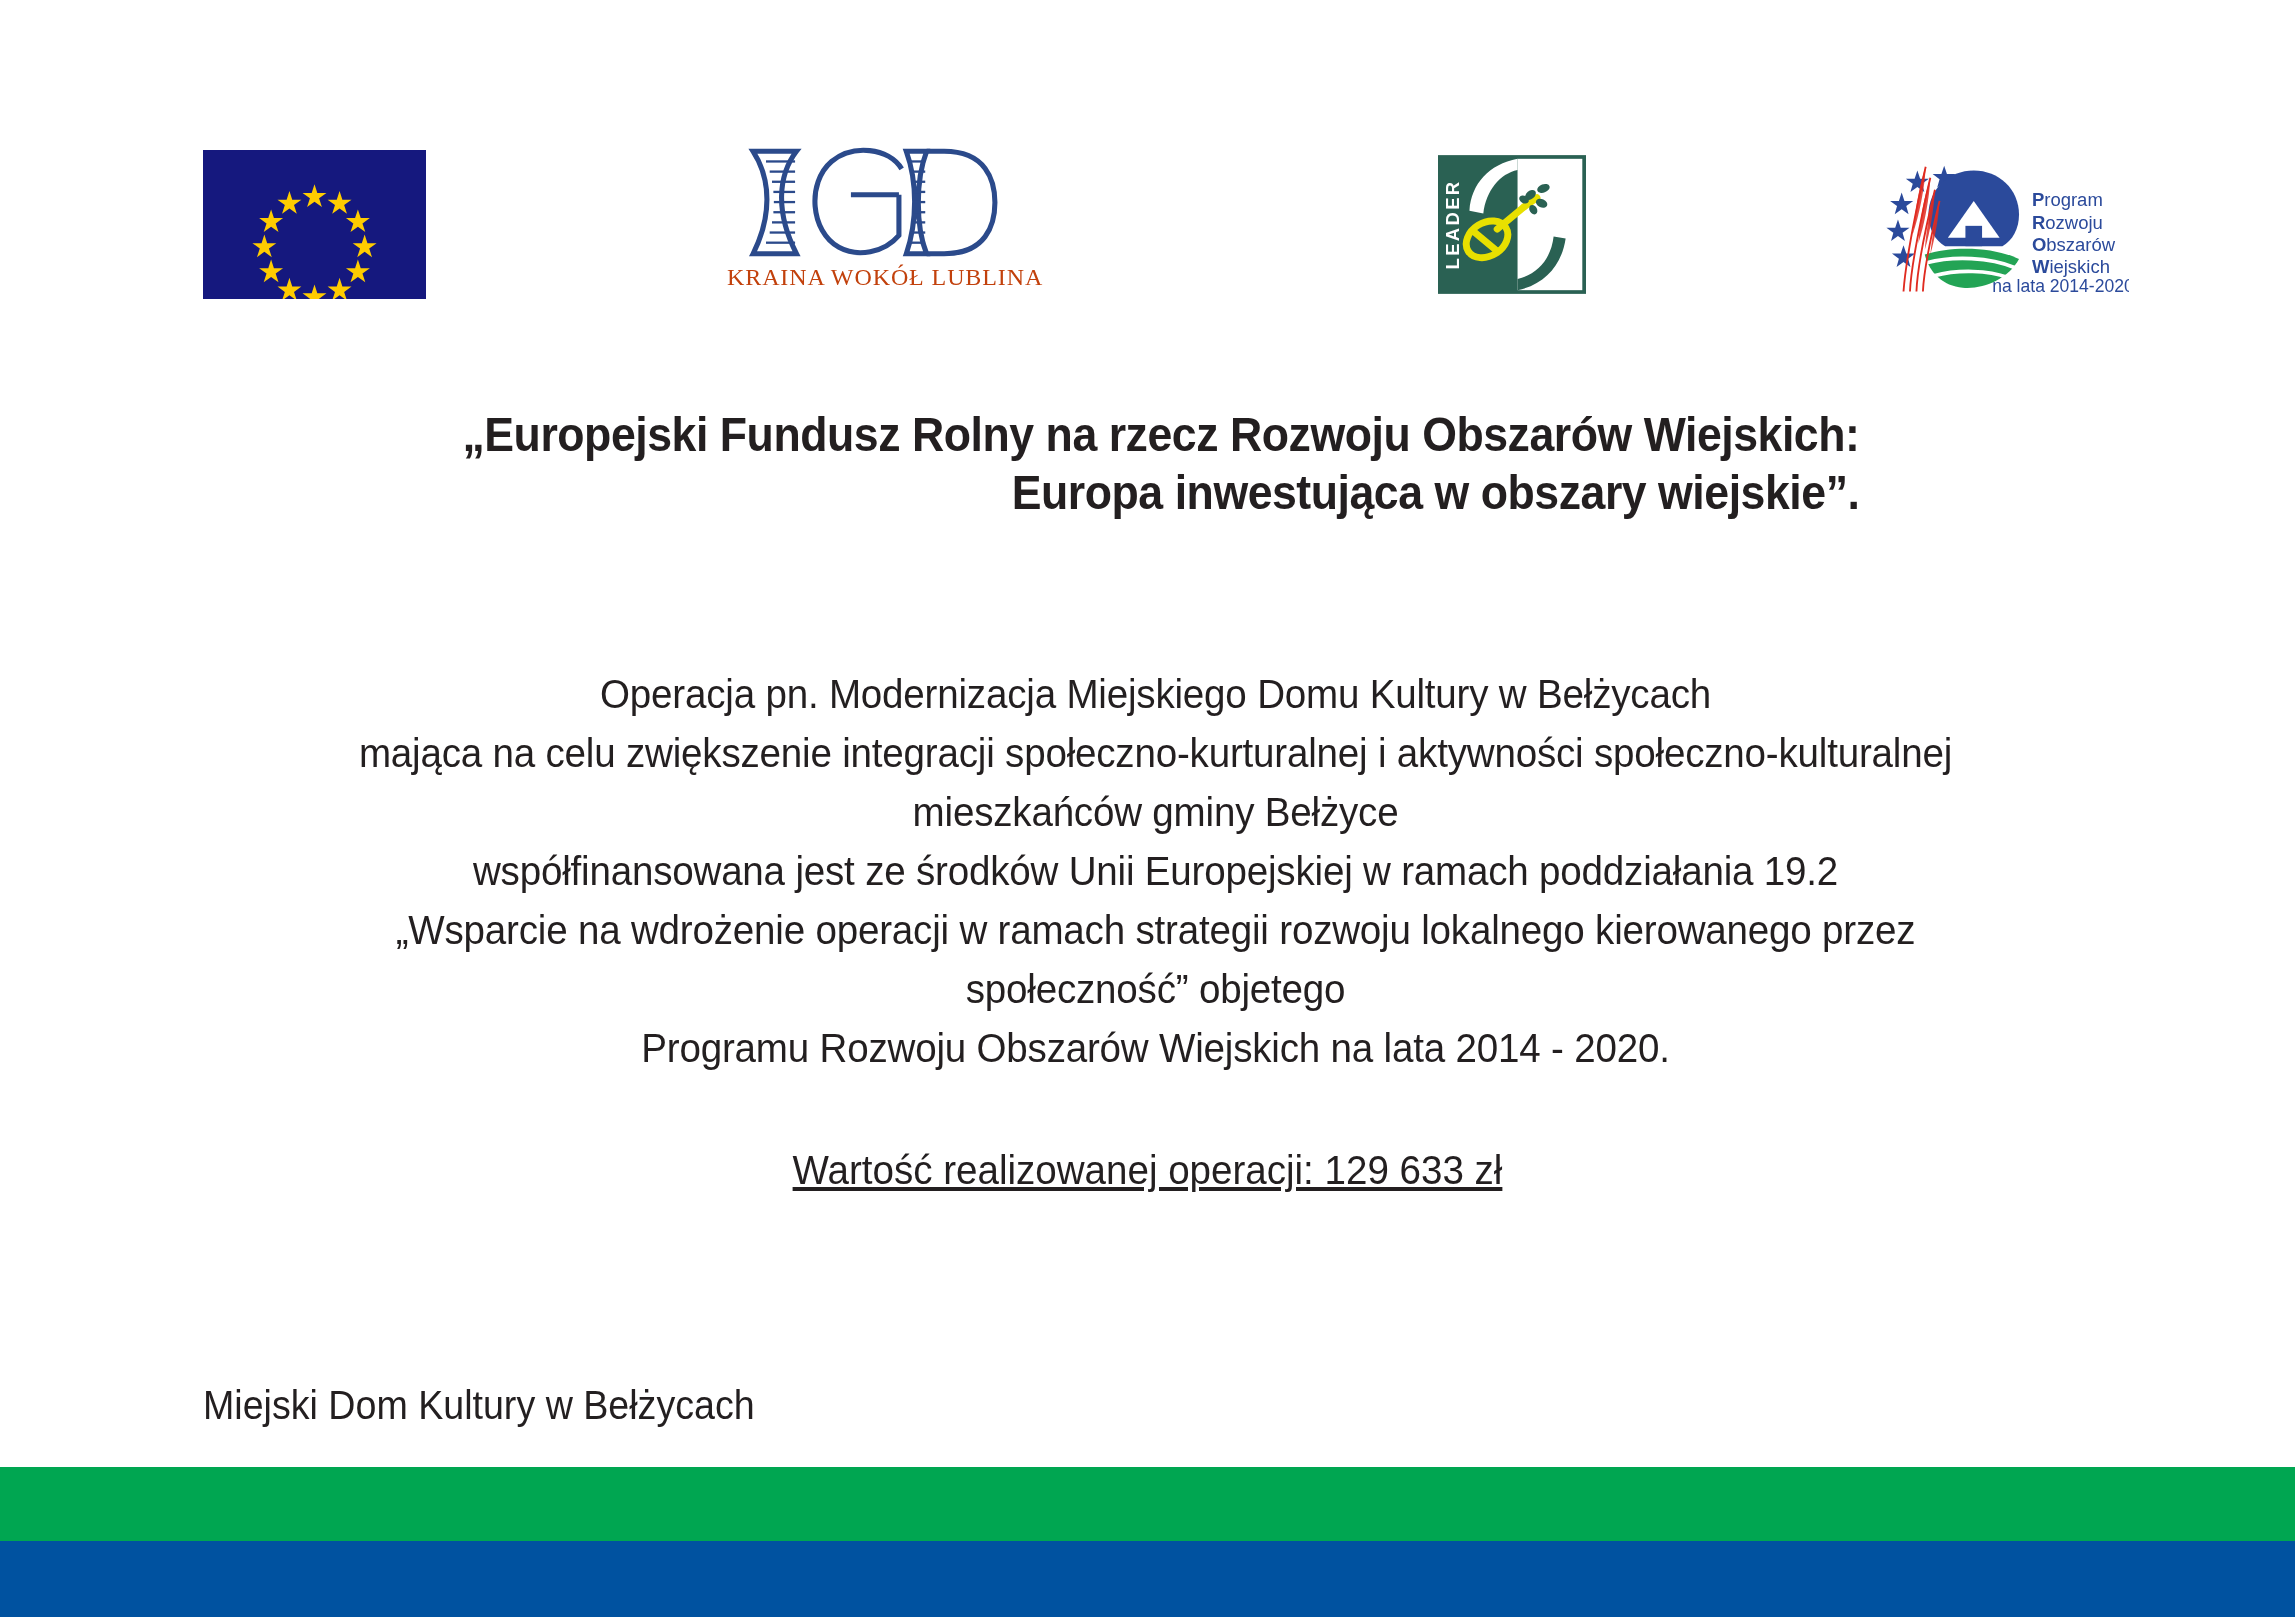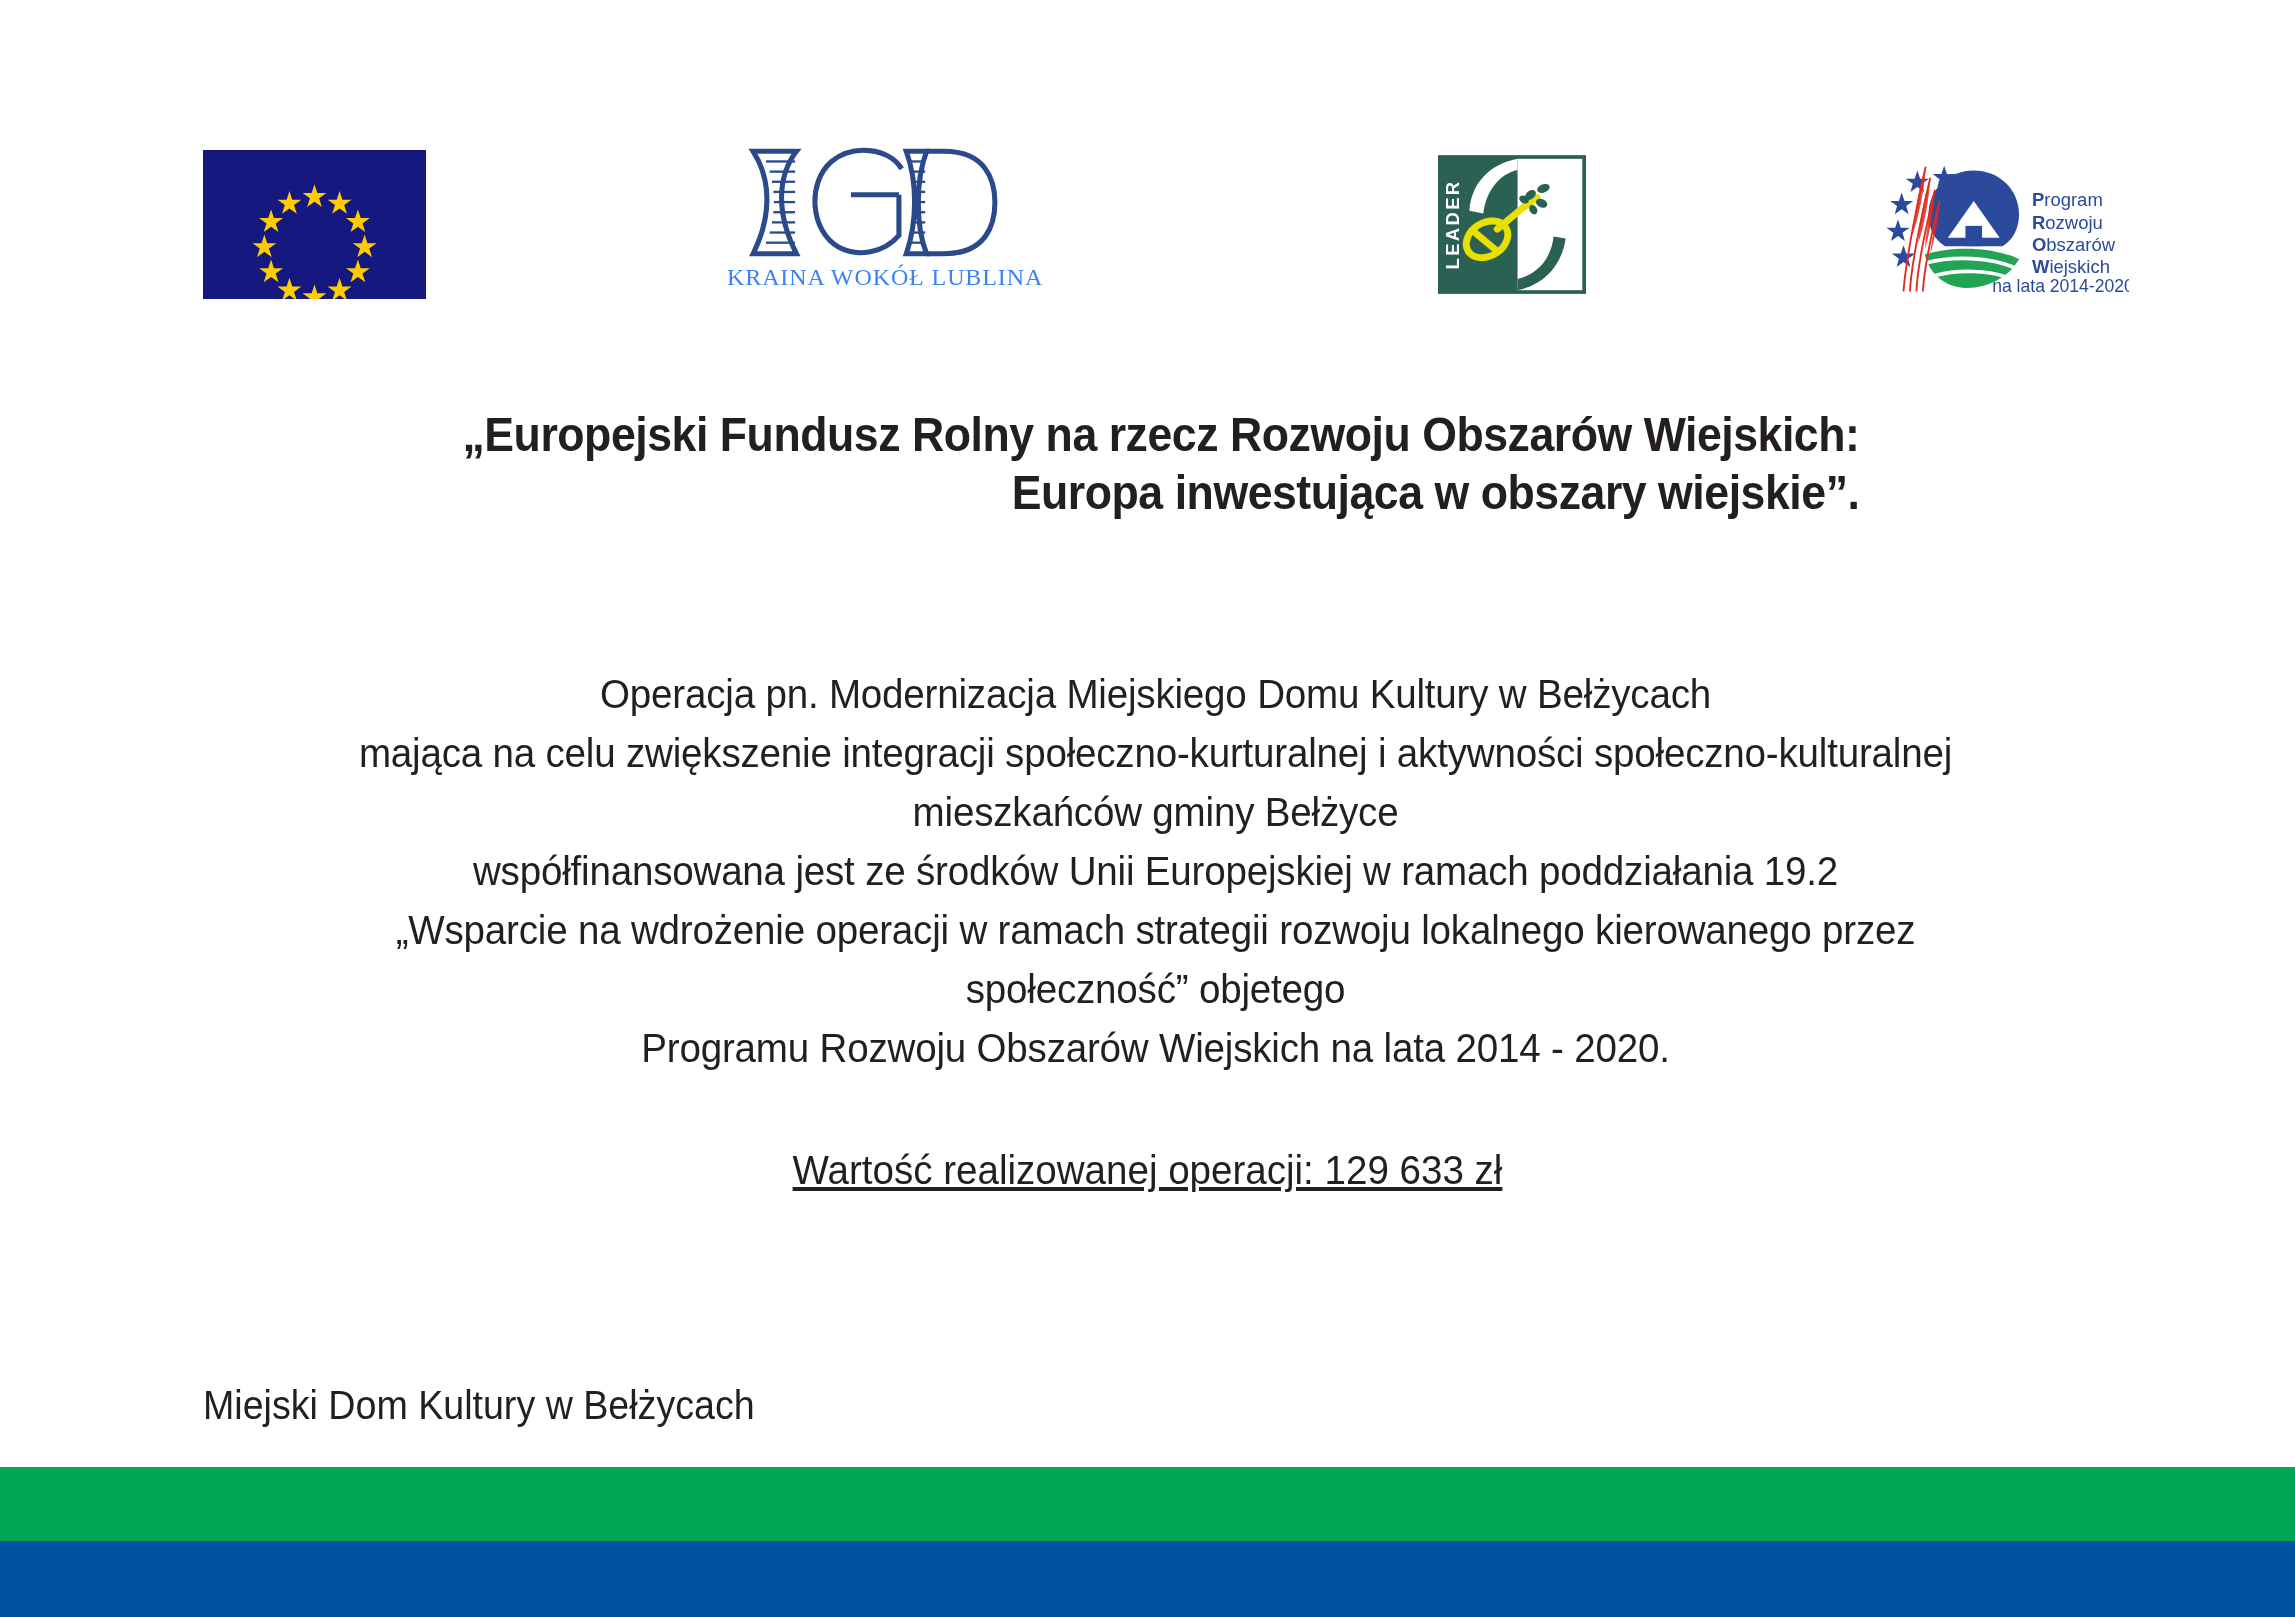--- a/index.html
+++ b/index.html
@@ -54,21 +54,21 @@
   #lgd-logo .lgd-mark { position: absolute; left: 0; top: 0; width: 282px; height: 120px; }
   #lgd-logo .lgd-sub {
     position: absolute;
     left: 0;
     top: 121px;
     width: 282px;
     text-align: center;
     font-family: "Liberation Serif", serif;
     font-size: 24px;
     letter-spacing: 0.9px;
-    color: #3b82f6;
+    color: #c2410c;
     white-space: nowrap;
   }
 
   
   #leader-logo {
     left: 1438px;
     top: 155px;
     width: 148px;
     height: 139px;
   }

